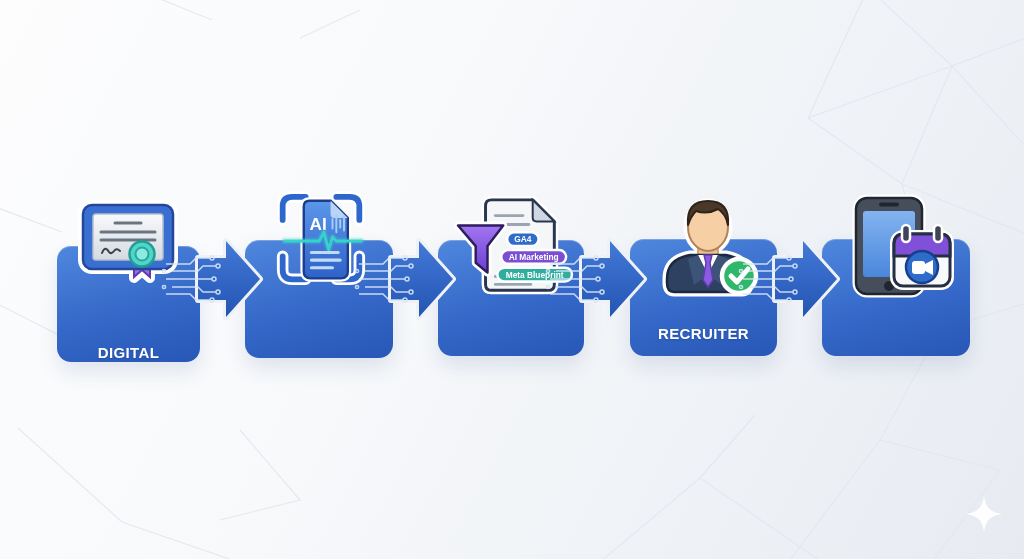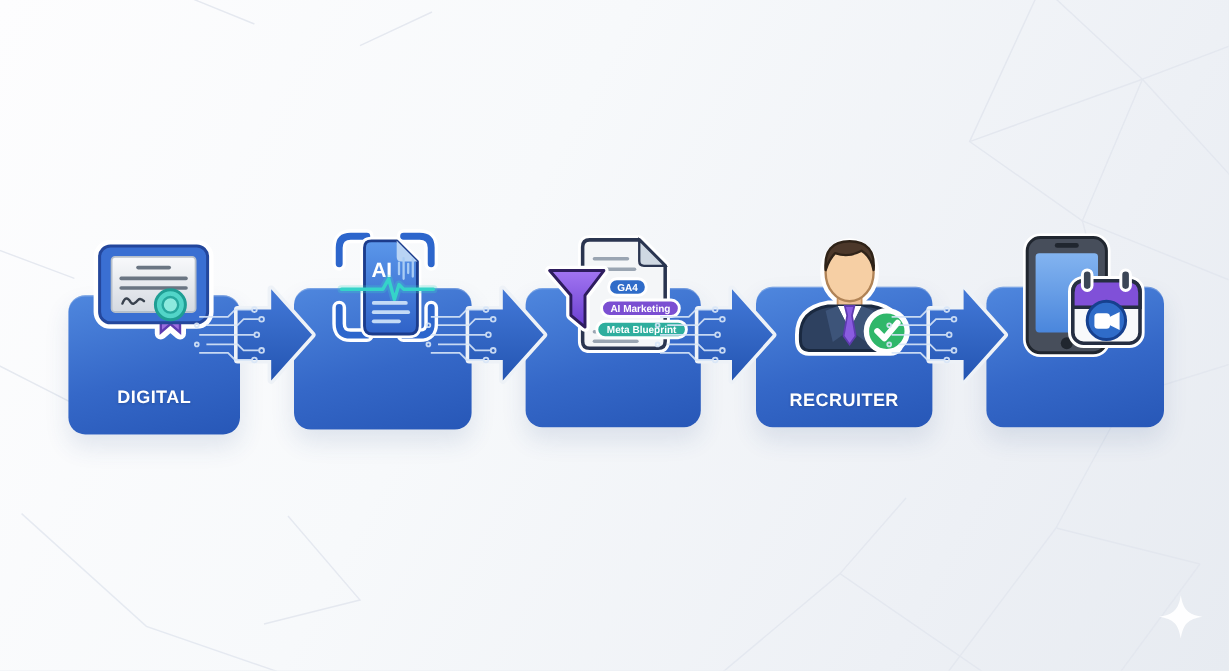--- a/index.html
+++ b/index.html
@@ -8,21 +8,21 @@
          background:linear-gradient(118deg,#fdfdfe 0%,#f7f9fb 40%,#edf0f5 78%,#e7ebf1 100%);}
   .bg-mesh{position:absolute;inset:0;pointer-events:none;}
   .step{position:absolute;border-radius:14px;
         background:linear-gradient(165deg,#4f87de 0%,#3568c8 55%,#2757b7 100%);
         box-shadow:0 10px 20px rgba(38,70,130,.12), inset 0 1px 0 rgba(255,255,255,.25);
         display:flex;flex-direction:column;justify-content:flex-end;z-index:1;}
   .label{color:#ffffff;font-weight:800;text-align:center;font-size:15px;line-height:1.28;
          letter-spacing:.4px;padding:0 4px 13px 4px;text-transform:uppercase;
          text-shadow:0 1px 2px rgba(20,45,95,.35);}
   .label span{display:block;}
-  .step.three-line .label{padding-bottom:21px;}
+  .step.three-line .label{padding-bottom:0;}
   .icon-wrap{position:absolute;z-index:3;}
   .arrow-svg{position:absolute;z-index:2;}
   .sparkle{position:absolute;z-index:0;}
 </style>
 </head>
 <body>
 
 <div class="stage">
 
   <svg width="0" height="0" style="position:absolute">

